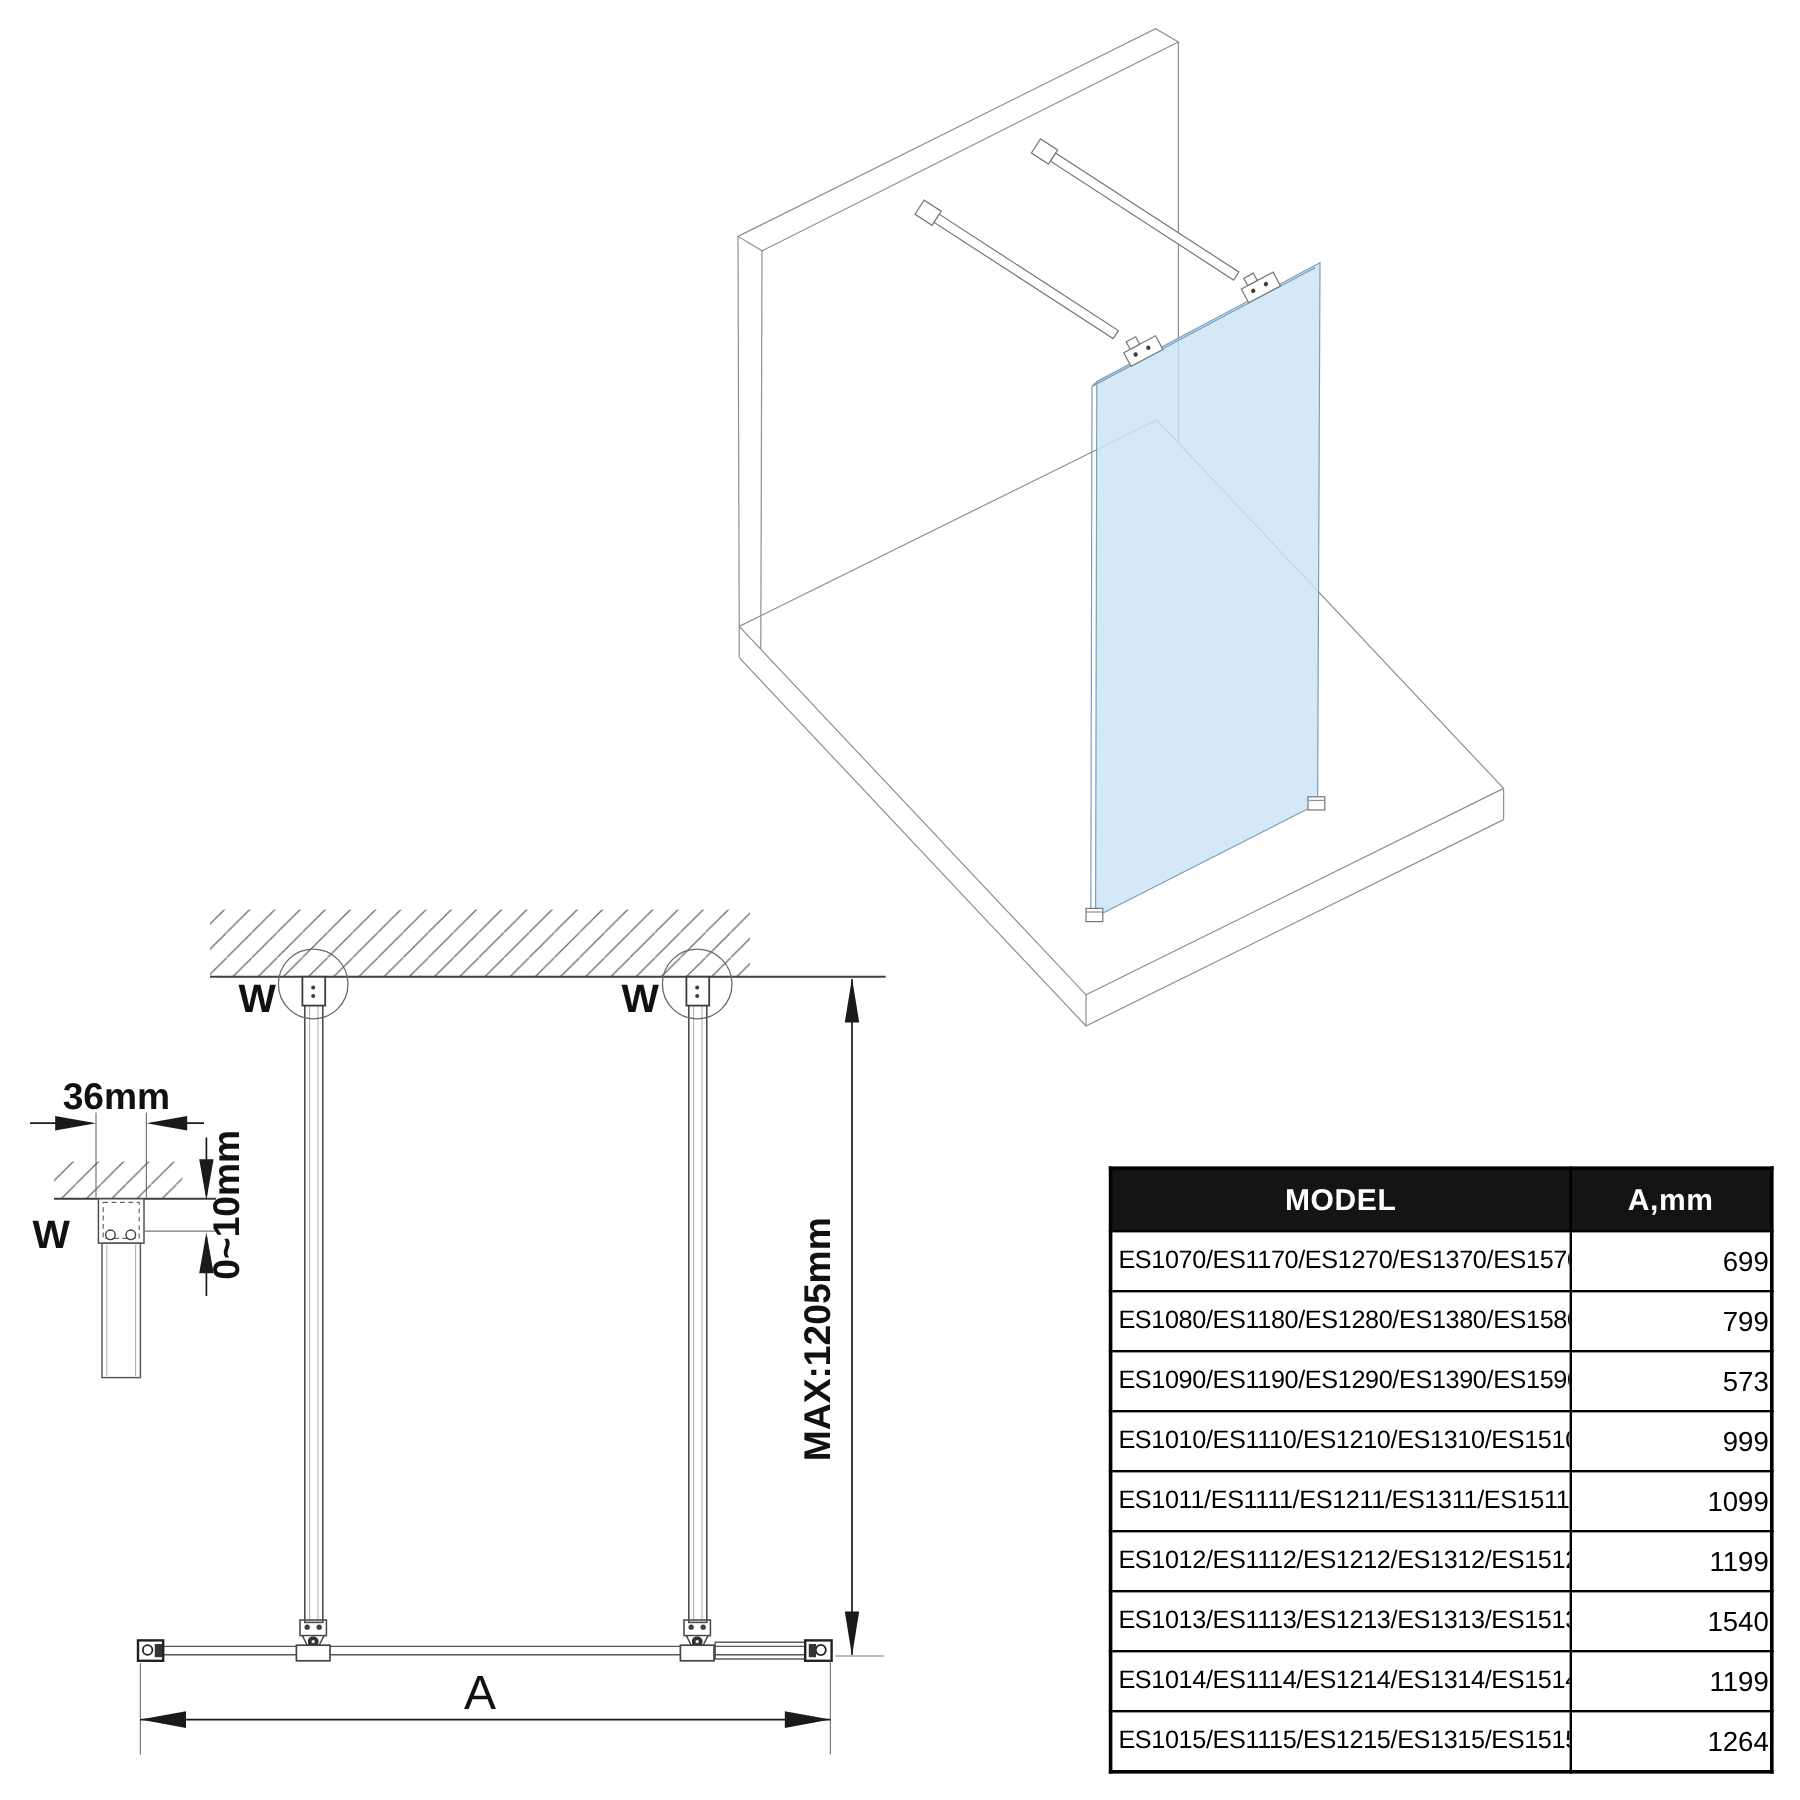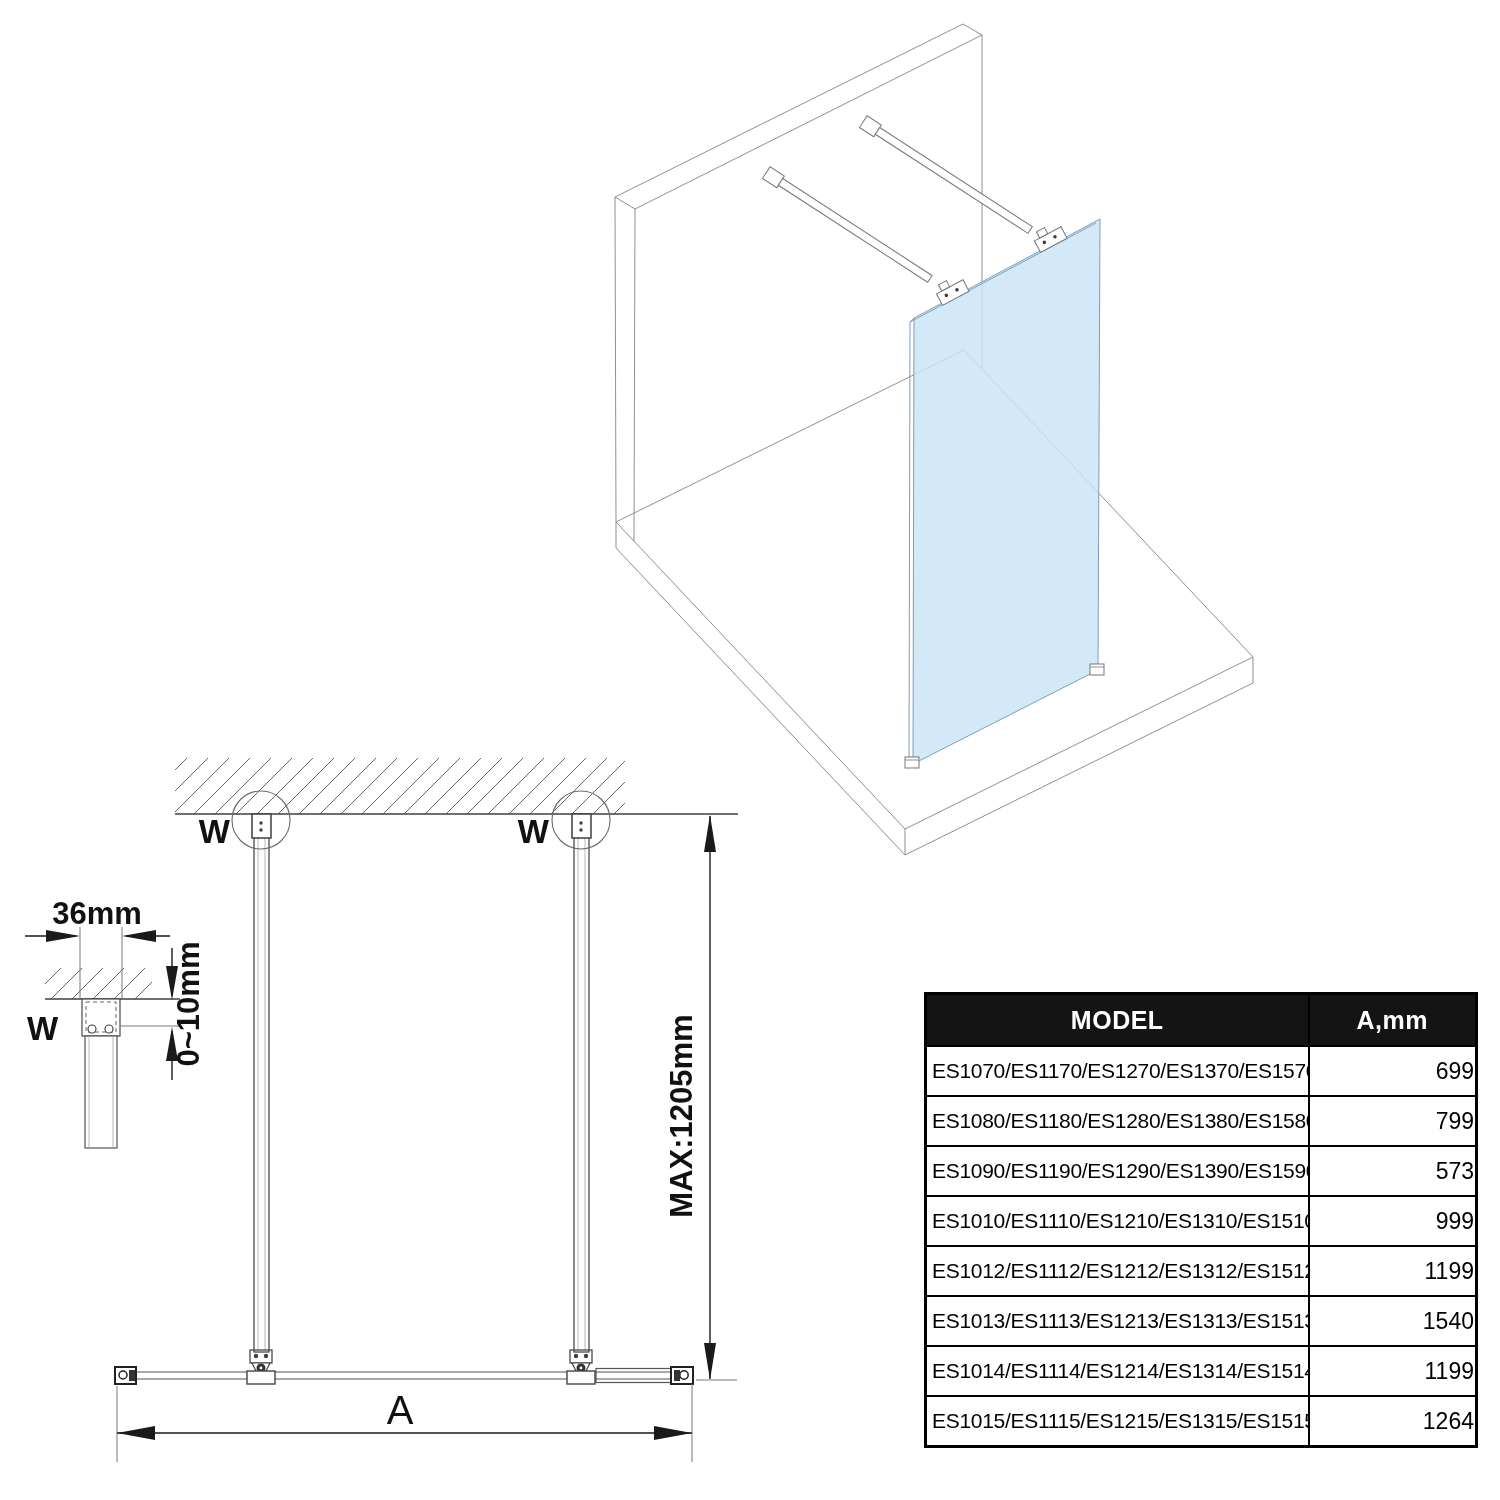--- a/index.html
+++ b/index.html
@@ -17,21 +17,21 @@
   .lninner{stroke:#a8a8a8;stroke-width:0.8;fill:none;}
   .dim{stroke:#1a1a1a;stroke-width:1.4;fill:none;}
   .arrow{fill:#1a1a1a;stroke:none;}
   .whitepart{fill:#ffffff;stroke:#3f3f3f;stroke-width:1.5;}
   .dot{fill:#3f3f3f;stroke:none;}
   .dimtext{font-family:"Liberation Sans", sans-serif;font-weight:bold;font-size:31px;fill:#111111;}
   .wtext{font-family:"Liberation Sans", sans-serif;font-weight:bold;font-size:33px;fill:#111111;}
   .atext{font-family:"Liberation Sans", sans-serif;font-weight:400;font-size:40px;fill:#111111;}
 
   
-  .spec-table{position:absolute;left:924px;top:992px;width:554px;border-collapse:collapse;
+  .spec-table{position:absolute;left:924px;top:972px;width:554px;border-collapse:collapse;
               table-layout:fixed;background:#ffffff;border:3px solid #000000;}
   .spec-table th,.spec-table td{border:2px solid #000000;font-family:"Liberation Sans", sans-serif;}
   .spec-table th{background:#141414;color:#ffffff;font-size:25px;font-weight:bold;height:48px;
                  text-align:center;letter-spacing:0.5px;}
   .spec-table td{height:46px;font-size:21px;color:#000000;background:#ffffff;}
   .spec-table td.model{text-align:left;padding-left:5px;letter-spacing:-0.3px;white-space:nowrap;overflow:hidden;}
   .spec-table td.amm{text-align:right;font-size:23px;}
   .col-model{width:383px;}
 </style>
 </head>
@@ -236,20 +236,24 @@
     </tr>
     <tr>
       <td class="model">ES1090/ES1190/ES1290/ES1390/ES1590</td>
       <td class="amm">573</td>
     </tr>
     <tr>
       <td class="model">ES1010/ES1110/ES1210/ES1310/ES1510</td>
       <td class="amm">999</td>
     </tr>
     <tr>
+      <td class="model">ES1011/ES1111/ES1211/ES1311/ES1511</td>
+      <td class="amm">1099</td>
+    </tr>
+    <tr>
       <td class="model">ES1012/ES1112/ES1212/ES1312/ES1512</td>
       <td class="amm">1199</td>
     </tr>
     <tr>
       <td class="model">ES1013/ES1113/ES1213/ES1313/ES1513</td>
       <td class="amm">1540</td>
     </tr>
     <tr>
       <td class="model">ES1014/ES1114/ES1214/ES1314/ES1514</td>
       <td class="amm">1199</td>

